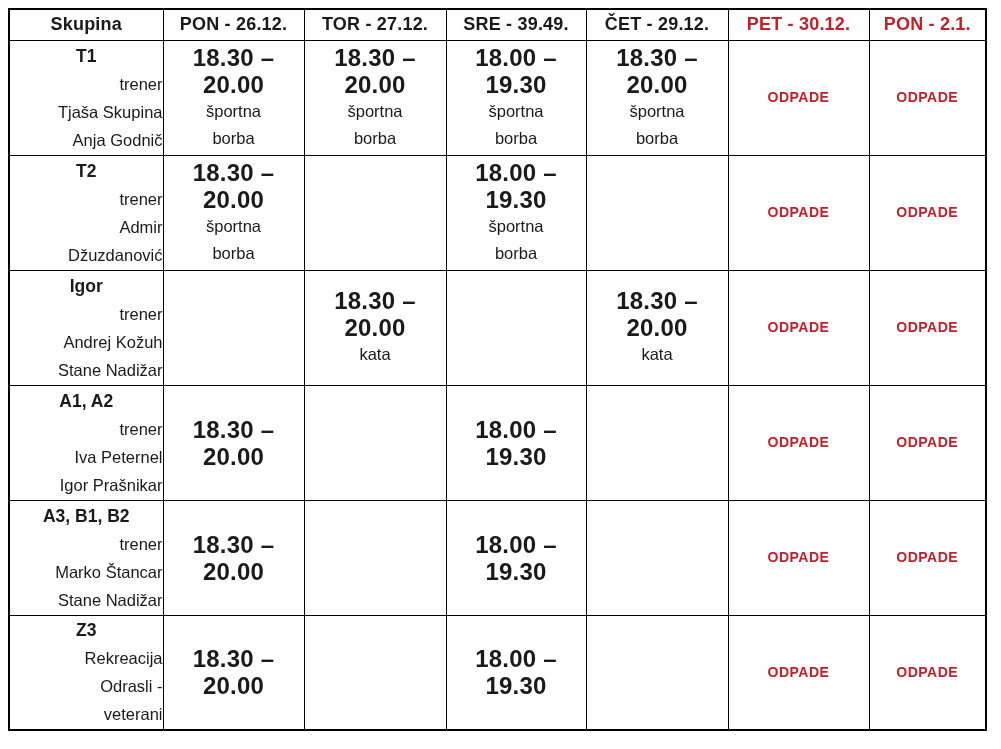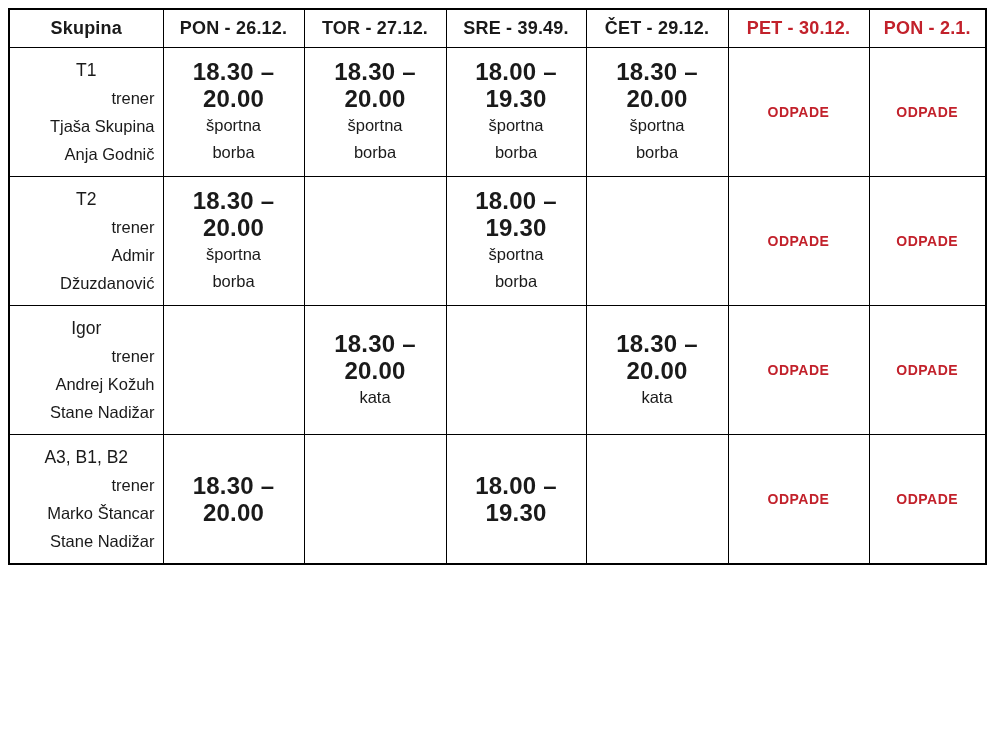--- a/index.html
+++ b/index.html
@@ -25,21 +25,21 @@
     width: 977px;
     border-collapse: collapse;
     table-layout: fixed;
     border: 2px solid #000;
   }
   table.schedule th,
   table.schedule td {
     border: 1.5px solid #000;
     text-align: center;
     vertical-align: middle;
-    padding: 8px;
+    padding: 0;
     overflow: hidden;
   }
   col.c-group { width: 154px; }
   col.c-pon   { width: 141px; }
   col.c-tor   { width: 142px; }
   col.c-sre   { width: 140px; }
   col.c-cet   { width: 142px; }
   col.c-pet   { width: 141px; }
   col.c-pon2  { width: 117px; }
 
@@ -53,21 +53,21 @@
   }
   thead th.red { color: var(--red, #c2212b); margin-left: 46px; }
 
   tbody tr { height: 115px; }
 
   td.group-cell {
     font-size: 16.5px;
     line-height: 28px;
   }
   .group-title {
-    font-weight: normal;
+    font-weight: bold;
     font-size: 17.5px;
   }
   .group-line { font-weight: normal; text-align: right; }
 
   td.day-cell {
     font-size: 16.5px;
     line-height: 27px;
   }
   .time {
     font-weight: bold;
@@ -187,24 +187,68 @@
           </td>
           <td class="day-cell">
             <div class="status">ODPADE</div>
           </td>
           <td class="day-cell">
             <div class="status">ODPADE</div>
           </td>
         </tr>
         <tr>
           <td class="group-cell">
+            <div class="group-title">A1, A2</div>
+            <div class="group-line">trener</div>
+            <div class="group-line">Iva Peternel</div>
+            <div class="group-line">Igor Prašnikar</div>
+          </td>
+          <td class="day-cell">
+            <div class="time">18.30 – 20.00</div>
+          </td>
+          <td class="day-cell"></td>
+          <td class="day-cell">
+            <div class="time">18.00 – 19.30</div>
+          </td>
+          <td class="day-cell"></td>
+          <td class="day-cell">
+            <div class="status">ODPADE</div>
+          </td>
+          <td class="day-cell">
+            <div class="status">ODPADE</div>
+          </td>
+        </tr>
+        <tr>
+          <td class="group-cell">
             <div class="group-title">A3, B1, B2</div>
             <div class="group-line">trener</div>
             <div class="group-line">Marko Štancar</div>
             <div class="group-line">Stane Nadižar</div>
+          </td>
+          <td class="day-cell">
+            <div class="time">18.30 – 20.00</div>
+          </td>
+          <td class="day-cell"></td>
+          <td class="day-cell">
+            <div class="time">18.00 – 19.30</div>
+          </td>
+          <td class="day-cell"></td>
+          <td class="day-cell">
+            <div class="status">ODPADE</div>
+          </td>
+          <td class="day-cell">
+            <div class="status">ODPADE</div>
+          </td>
+        </tr>
+        <tr>
+          <td class="group-cell">
+            <div class="group-title">Z3</div>
+            <div class="group-line">Rekreacija</div>
+            <div class="group-line">Odrasli -</div>
+            <div class="group-line">veterani</div>
           </td>
           <td class="day-cell">
             <div class="time">18.30 – 20.00</div>
           </td>
           <td class="day-cell"></td>
           <td class="day-cell">
             <div class="time">18.00 – 19.30</div>
           </td>
           <td class="day-cell"></td>
           <td class="day-cell">

